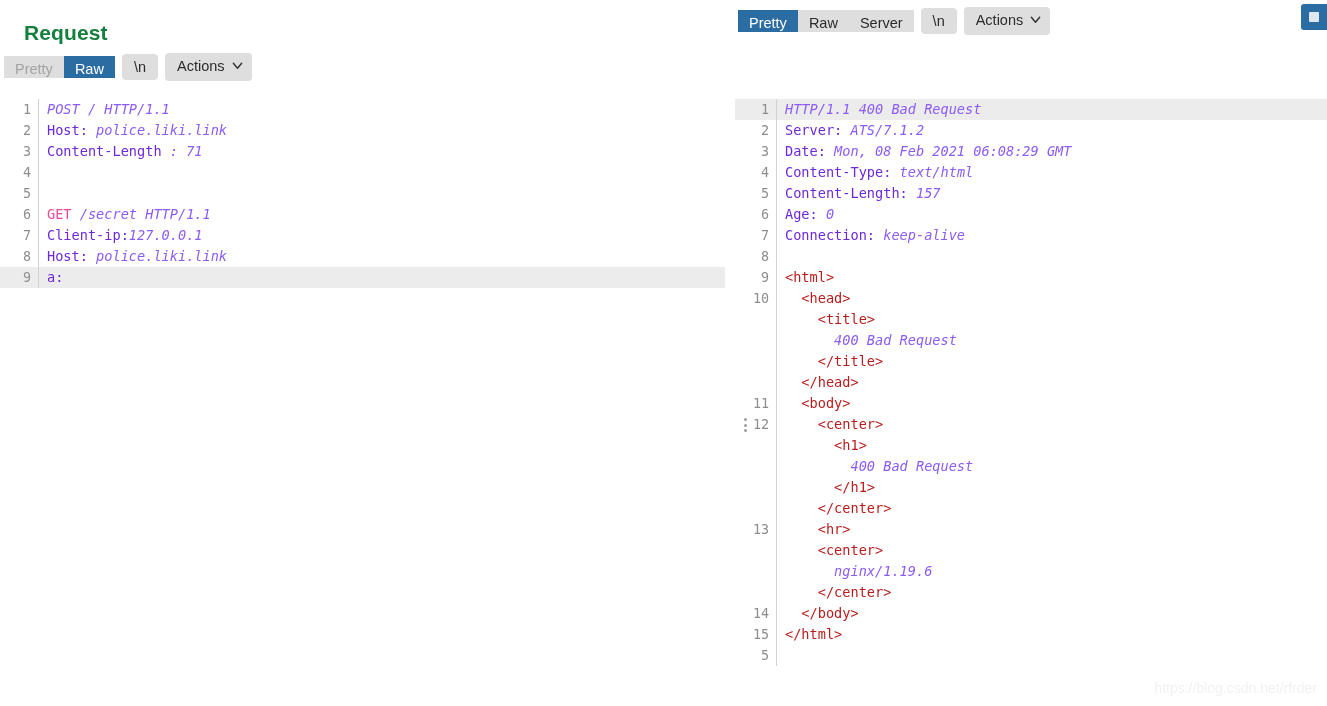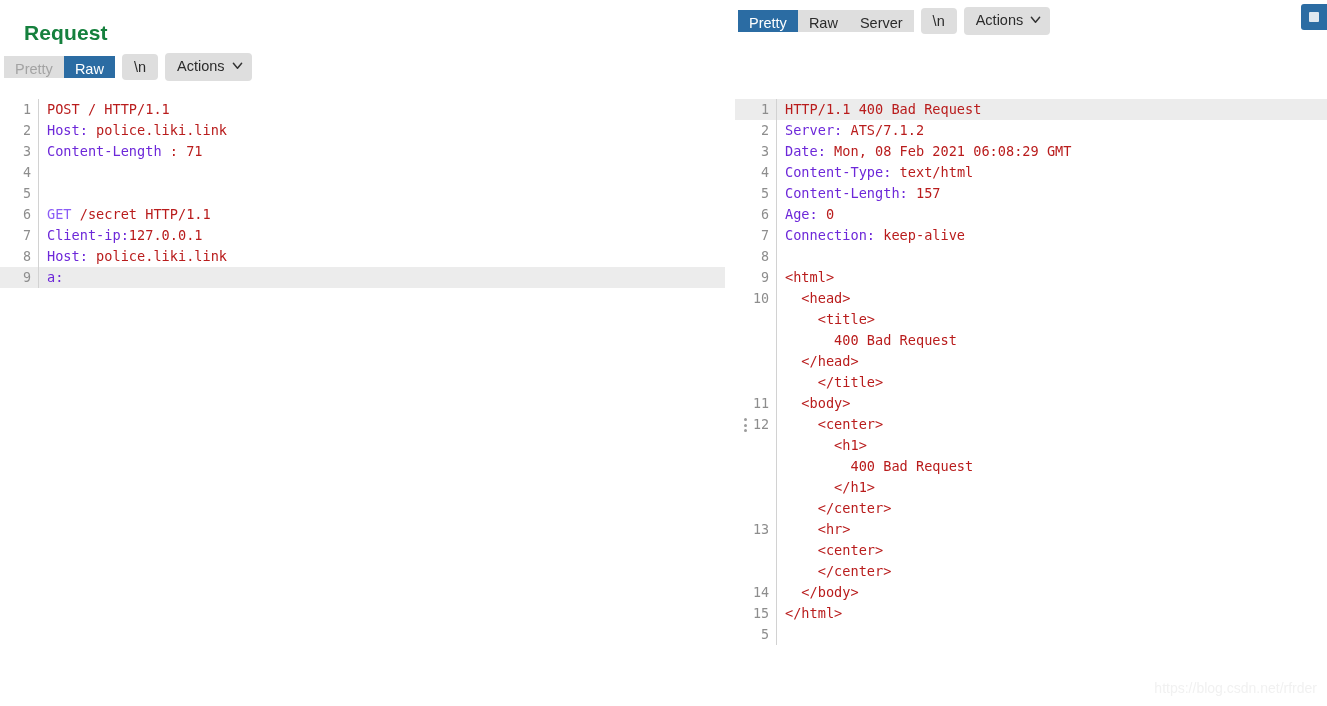--- a/index.html
+++ b/index.html
@@ -156,23 +156,23 @@
 
   .code-text {
     flex: 1 1 auto;
     padding-left: 8px;
     line-height: 21px;
     color: #1a1a1a;
     overflow: hidden;
   }
 
   .tok-hdr  { color: #6d28d9; }
-  .tok-kw   { color: #8b5cf6; }
+  .tok-kw   { color: #ec4899; }
   .tok-tag  { color: #b91c1c; }
-  .tok-txt  { color: #b91c1c; }
+  .tok-txt  { color: #8b5cf6; font-style: italic; }
 
   
   .dots {
     position: absolute;
     left: 8px;
     top: 4px;
     width: 5px;
     height: 14px;
     display: flex;
     flex-direction: column;
@@ -280,30 +280,31 @@
         <div class="code-row"><div class="gutter">3</div><div class="rule"></div><div class="code-text"><span class="tok-hdr">Date:</span><span class="tok-txt"> Mon, 08 Feb 2021 06:08:29 GMT</span></div></div>
         <div class="code-row"><div class="gutter">4</div><div class="rule"></div><div class="code-text"><span class="tok-hdr">Content-Type:</span><span class="tok-txt"> text/html</span></div></div>
         <div class="code-row"><div class="gutter">5</div><div class="rule"></div><div class="code-text"><span class="tok-hdr">Content-Length:</span><span class="tok-txt"> 157</span></div></div>
         <div class="code-row"><div class="gutter">6</div><div class="rule"></div><div class="code-text"><span class="tok-hdr">Age:</span><span class="tok-txt"> 0</span></div></div>
         <div class="code-row"><div class="gutter">7</div><div class="rule"></div><div class="code-text"><span class="tok-hdr">Connection:</span><span class="tok-txt"> keep-alive</span></div></div>
         <div class="code-row"><div class="gutter">8</div><div class="rule"></div><div class="code-text">&nbsp;</div></div>
         <div class="code-row"><div class="gutter">9</div><div class="rule"></div><div class="code-text"><span class="tok-tag">&lt;html&gt;</span></div></div>
         <div class="code-row"><div class="gutter">10</div><div class="rule"></div><div class="code-text"><span class="tok-tag">  &lt;head&gt;</span></div></div>
         <div class="code-row"><div class="gutter"></div><div class="rule"></div><div class="code-text"><span class="tok-tag">    &lt;title&gt;</span></div></div>
         <div class="code-row"><div class="gutter"></div><div class="rule"></div><div class="code-text"><span class="tok-txt">      400 Bad Request</span></div></div>
+        <div class="code-row"><div class="gutter"></div><div class="rule"></div><div class="code-text"><span class="tok-tag">    &lt;/title&gt;</span></div></div>
         <div class="code-row"><div class="gutter"></div><div class="rule"></div><div class="code-text"><span class="tok-tag">  &lt;/head&gt;</span></div></div>
-        <div class="code-row"><div class="gutter"></div><div class="rule"></div><div class="code-text"><span class="tok-tag">    &lt;/title&gt;</span></div></div>
         <div class="code-row"><div class="gutter">11</div><div class="rule"></div><div class="code-text"><span class="tok-tag">  &lt;body&gt;</span></div></div>
         <div class="code-row"><div class="gutter" style="position: relative;">12<div class="dots"><i></i><i></i><i></i></div></div><div class="rule"></div><div class="code-text"><span class="tok-tag">    &lt;center&gt;</span></div></div>
         <div class="code-row"><div class="gutter"></div><div class="rule"></div><div class="code-text"><span class="tok-tag">      &lt;h1&gt;</span></div></div>
         <div class="code-row"><div class="gutter"></div><div class="rule"></div><div class="code-text"><span class="tok-txt">        400 Bad Request</span></div></div>
         <div class="code-row"><div class="gutter"></div><div class="rule"></div><div class="code-text"><span class="tok-tag">      &lt;/h1&gt;</span></div></div>
         <div class="code-row"><div class="gutter"></div><div class="rule"></div><div class="code-text"><span class="tok-tag">    &lt;/center&gt;</span></div></div>
         <div class="code-row"><div class="gutter">13</div><div class="rule"></div><div class="code-text"><span class="tok-tag">    &lt;hr&gt;</span></div></div>
         <div class="code-row"><div class="gutter"></div><div class="rule"></div><div class="code-text"><span class="tok-tag">    &lt;center&gt;</span></div></div>
+        <div class="code-row"><div class="gutter"></div><div class="rule"></div><div class="code-text"><span class="tok-txt">      nginx/1.19.6</span></div></div>
         <div class="code-row"><div class="gutter"></div><div class="rule"></div><div class="code-text"><span class="tok-tag">    &lt;/center&gt;</span></div></div>
         <div class="code-row"><div class="gutter">14</div><div class="rule"></div><div class="code-text"><span class="tok-tag">  &lt;/body&gt;</span></div></div>
         <div class="code-row"><div class="gutter">15</div><div class="rule"></div><div class="code-text"><span class="tok-tag">&lt;/html&gt;</span></div></div>
         <div class="code-row"><div class="gutter">5</div><div class="rule"></div><div class="code-text">&nbsp;</div></div>
       </div>
 
     <div class="corner-btn">
       <span></span>
     </div>
   </div>

